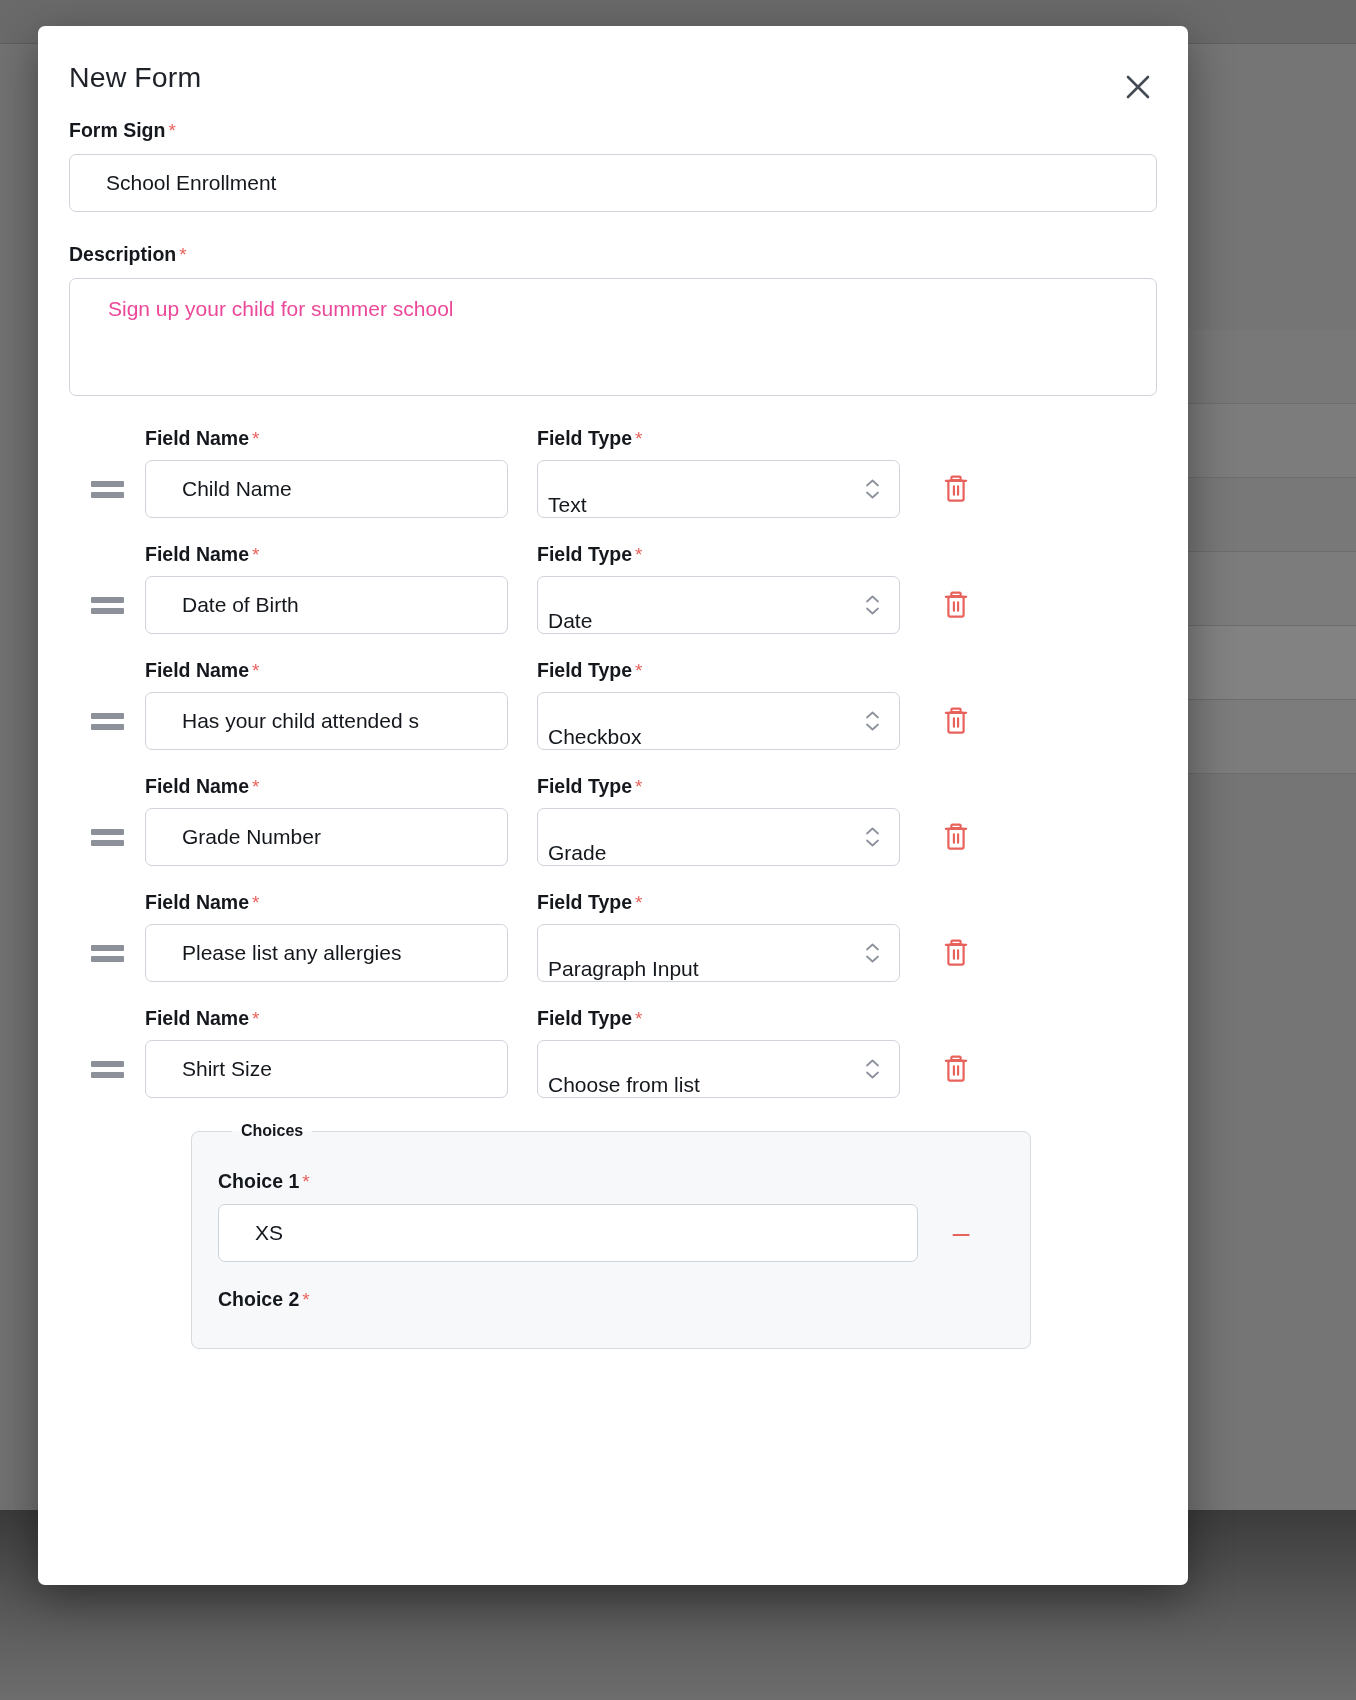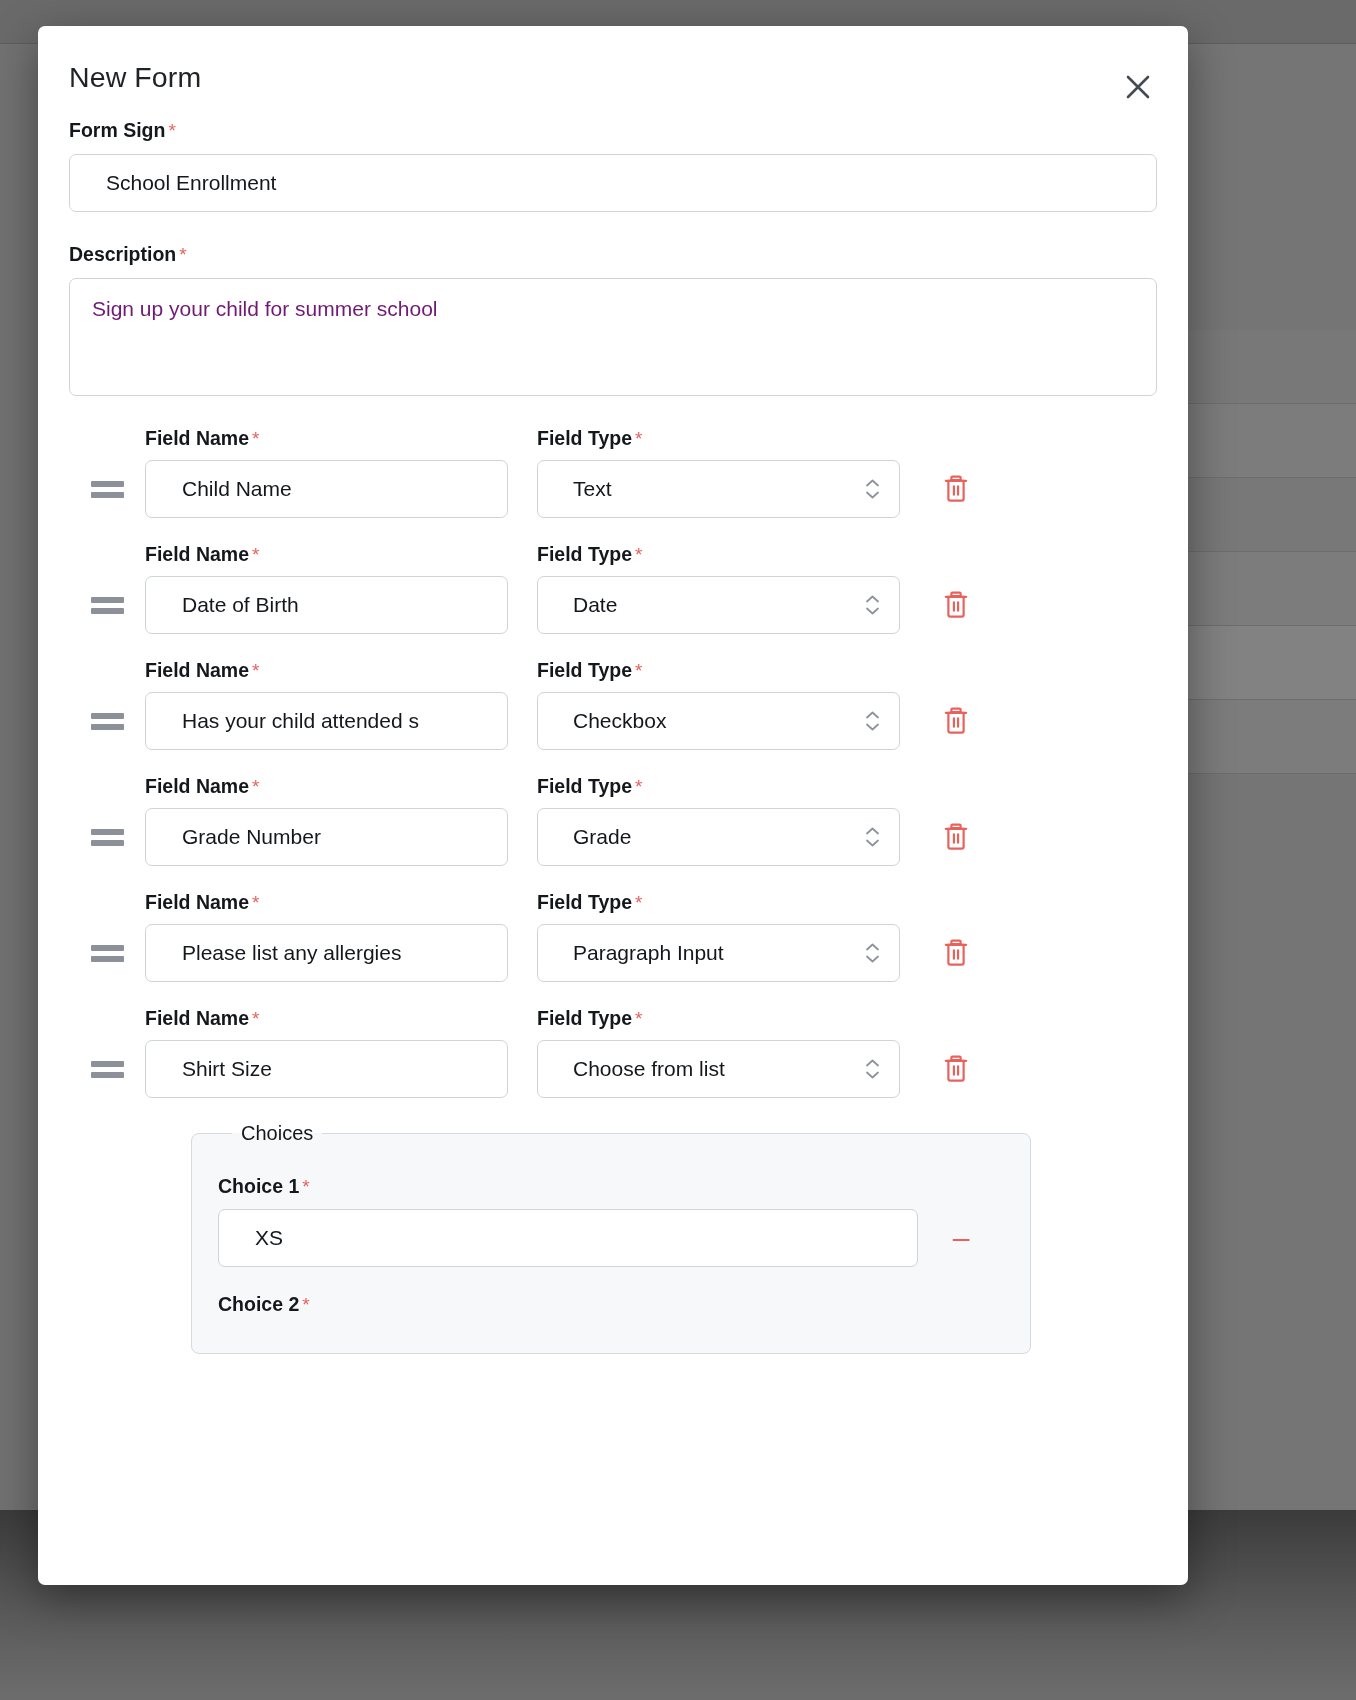--- a/index.html
+++ b/index.html
@@ -101,22 +101,22 @@
     outline: none;
   }
   .txt-area {
     width: 100%;
     height: 118px;
     border: 1px solid #ced4da;
     border-radius: 7px;
     background: #fff;
     font-family: "Liberation Sans", sans-serif;
     font-size: 21px;
-    color: #701a75;
-    padding: 16px 22px;
+    color: #ec4899;
+    padding: 16px 38px;
     resize: none;
     outline: none;
     line-height: 28px;
   }
 
   .block-name { margin-top: 24px; }
   .block-name .txt-input { margin-top: 11px; }
   .block-desc { margin-top: 30px; }
   .block-desc .txt-area { margin-top: 11px; }
 
@@ -151,22 +151,22 @@
   .col-type { width: 363px; flex: none; position: relative; }
   .col-name .txt-input, .col-type .sel-box { margin-top: 9px; }
 
   .sel-box {
     width: 100%;
     height: 58px;
     border: 1px solid #ced4da;
     border-radius: 7px;
     background: #fff;
     display: flex;
-    align-items: center;
-    padding: 0 35px;
+    align-items: flex-end;
+    padding: 0 10px;
     font-size: 21px;
     color: #14181d;
     position: relative;
     cursor: pointer;
   }
   .stepper {
     position: absolute;
     right: 19px;
     top: 50%;
     transform: translateY(-50%);
@@ -194,24 +194,25 @@
     margin-top: 8px;
     margin-right: 168px;
   }
   fieldset.choices {
     border: 1px solid #d6dbe0;
     border-radius: 8px;
     background: #f7f8fa;
     padding: 30px 26px 26px 26px;
   }
   fieldset.choices legend {
-    font-size: 20px;
+    font-size: 16px;
     color: #14181d;
     padding: 0 9px;
     margin-left: 14px;
+    font-weight: bold;
   }
   .choice-label {
     font-size: 19.5px;
     color: #14181d;
     font-weight: 700;
     display: block;
     margin-bottom: 11px;
   }
   .choice-row {
     display: flex;

